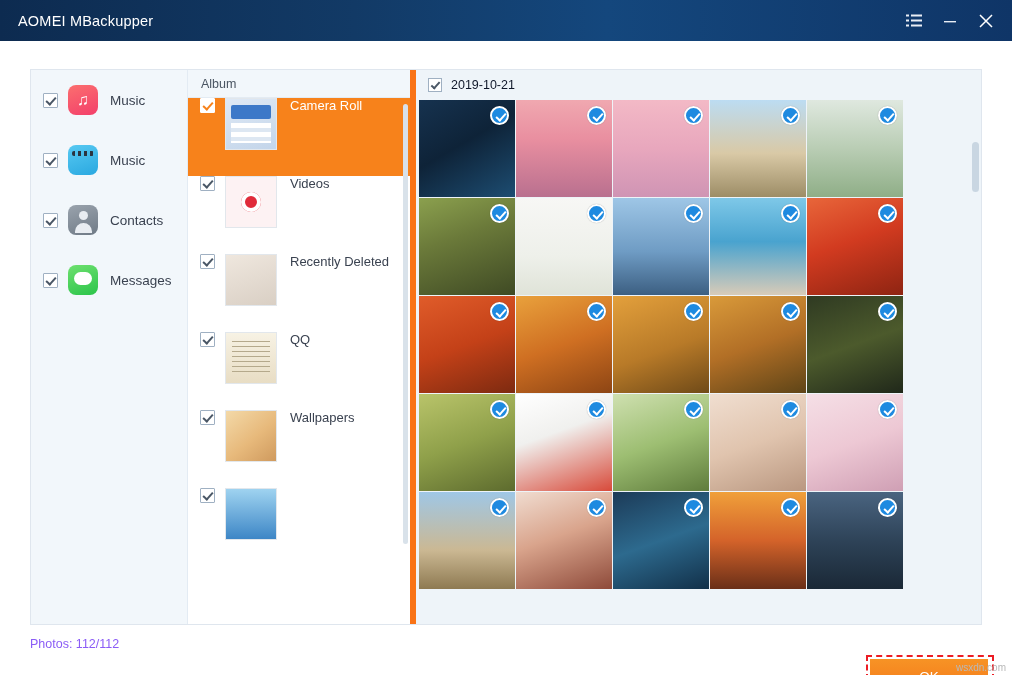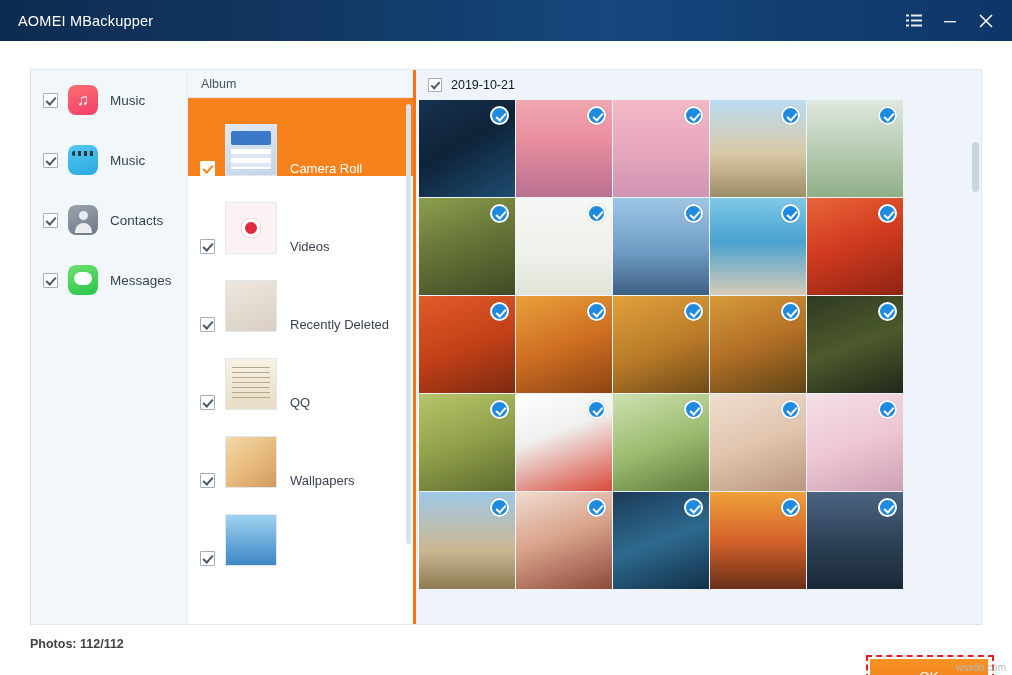--- a/index.html
+++ b/index.html
@@ -155,39 +155,39 @@
   .ic-messages::after{
     content:""; position:absolute; left:6px; top:7px; width:18px;height:13px;
     background:#fff; border-radius: 8px;
   }
 
   
   .album-col {
     width: 228px;
     flex: 0 0 228px;
     background: #ffffff;
-    border-right: 3px solid #f97316;
+    border-right: 6px solid #f97316;
     position: relative;
   }
   .album-head {
     height: 28px;
     background: #f2f7fb;
     border-bottom: 1px solid #e3ebf3;
     display: flex; align-items: center;
     padding-left: 13px;
     font-size: 12.5px;
     color: #4a5562;
   }
   .album-list {
     position: absolute; top: 28px; left: 0; right: 0; bottom: 0;
     overflow: hidden;
   }
   .album-item {
     height: 78px;
-    display: flex; align-items: flex-end;
+    display: flex; align-items: flex-start;
     padding-left: 12px;
     cursor: default;
   }
   .album-item.active { background: #f7821b; }
   .album-item.active .album-label { color: #ffffff; }
   .album-item.active .chk { border-color: #ffffff; }
   .album-item.active .chk::after { border-color: #f7821b; }
   .album-thumb {
     width: 52px; height: 52px;
     margin-left: 10px;
@@ -303,22 +303,21 @@
     width: 7px; height: 50px;
     background: #c9d6e2;
     border-radius: 4px;
   }
 
   
   .footer-count {
     position: absolute;
     left: 30px; top: 596px;
     font-size: 12.5px;
-    color: #404040;
-    font-weight: bold;
+    color: #8b5cf6;
   }
   .ok-wrap {
     position: absolute;
     left: 866px; top: 614px;
     width: 128px; height: 44px;
     transform: translateX(-0px);
   }
   .ok-dash {
     position: absolute;
     left: 0; top: 0;

